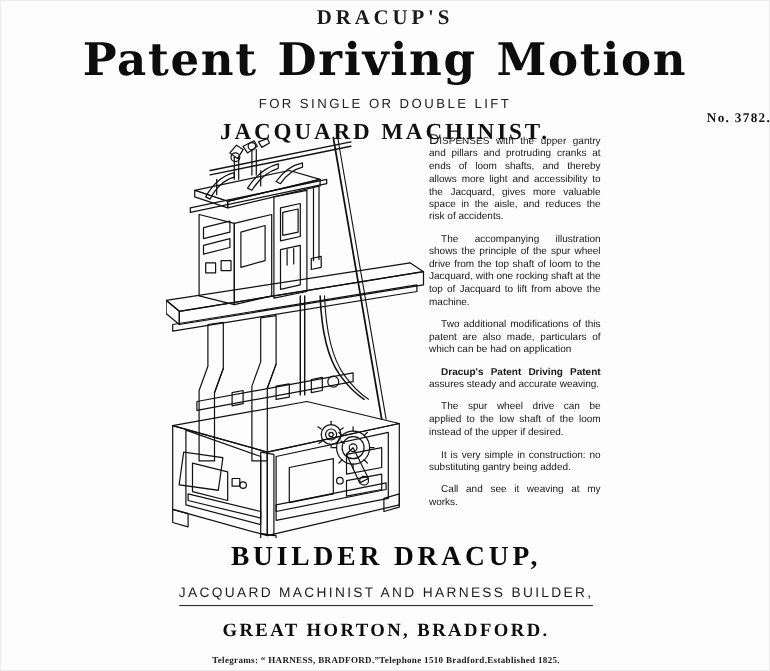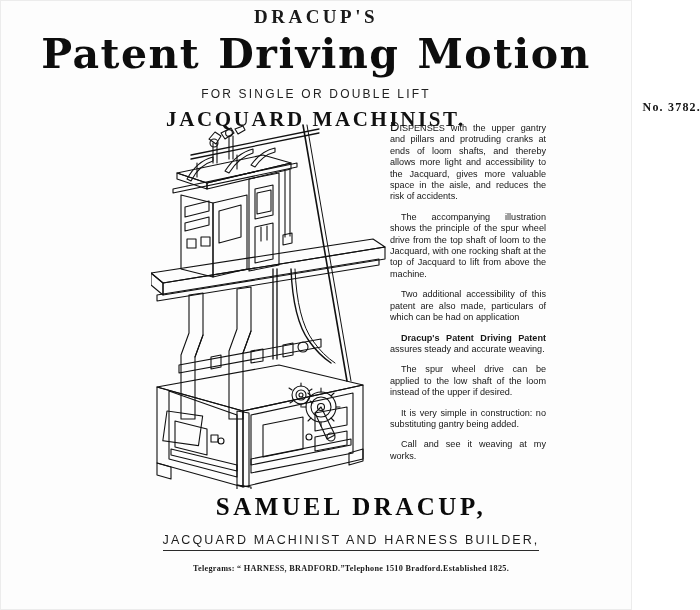--- a/index.html
+++ b/index.html
@@ -8,21 +8,21 @@
   }
   body {
     width: 700px;
     height: 610px;
     background: #ffffff;
     font-family: "Liberation Sans", sans-serif;
     overflow: hidden;
   }
   .page {
     position: relative;
-    width: 632px;
+    width: 700px;
     height: 610px;
     background: #fdfdfd;
     box-sizing: border-box;
     border: 1px solid #ececec;
     color: #111;
   }
 
   
   .header {
     text-align: center;
@@ -325,31 +325,32 @@
 
         <path d="M170 288 L184 316 L176 320 L164 294 Z"></path>
         <circle cx="180" cy="318" r="4"></circle>
 
       </svg>
     </div>
 
     <div class="textcol">
       <p class="first"><span class="dropcap">D</span><span>ISPENSES with the upper gantry and pillars and protruding cranks at ends of loom shafts, and thereby allows more light and accessibility to the Jacquard, gives more valuable space in the aisle, and reduces the risk of accidents.</span></p>
       <p>The accompanying illustration shows the principle of the spur wheel drive from the top shaft of loom to the Jacquard, with one rocking shaft at the top of Jacquard to lift from above the machine.</p>
-      <p>Two additional accessibility of this patent are also made, particulars of which can be had on application</p>
+      <p>Two additional modifications of this patent are also made, particulars of which can be had on application</p>
       <p class="lead"><span class="bold-lead">Dracup's Patent Driving Patent</span><span> assures steady and accurate weaving.</span></p>
       <p>The spur wheel drive can be applied to the low shaft of the loom instead of the upper if desired.</p>
       <p>It is very simple in construction: no substituting gantry being added.</p>
       <p>Call and see it weaving at my works.</p>
     </div>
   </div>
 
   <div class="footer">
-    <div class="f-samuel">SAMUEL DRACUP,</div>
+    <div class="f-samuel">BUILDER DRACUP,</div>
     <div class="f-trade-wrap">
       <span class="f-trade">JACQUARD MACHINIST AND HARNESS BUILDER,</span>
     </div>
+    <div class="f-place">GREAT HORTON, BRADFORD.</div>
     <div class="f-contact">
       <span class="seg">Telegrams: “ HARNESS, BRADFORD.”</span><span class="seg">Telephone 1510 Bradford.</span><span class="seg">Established 1825.</span>
     </div>
   </div>
 
 </div>
 
 </body></html>

